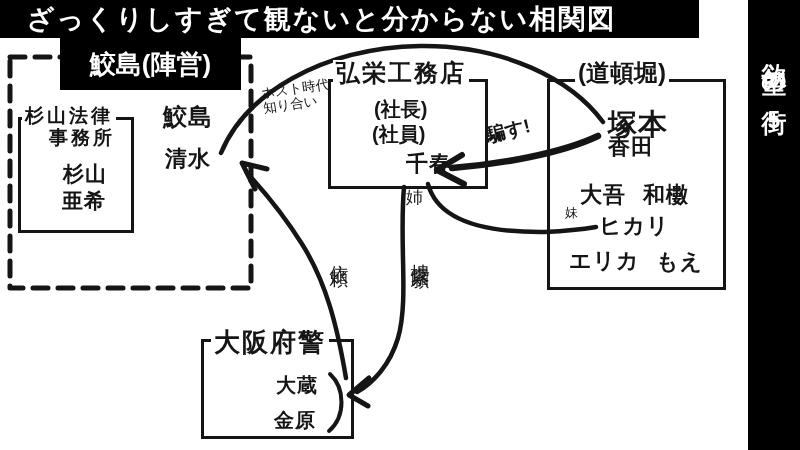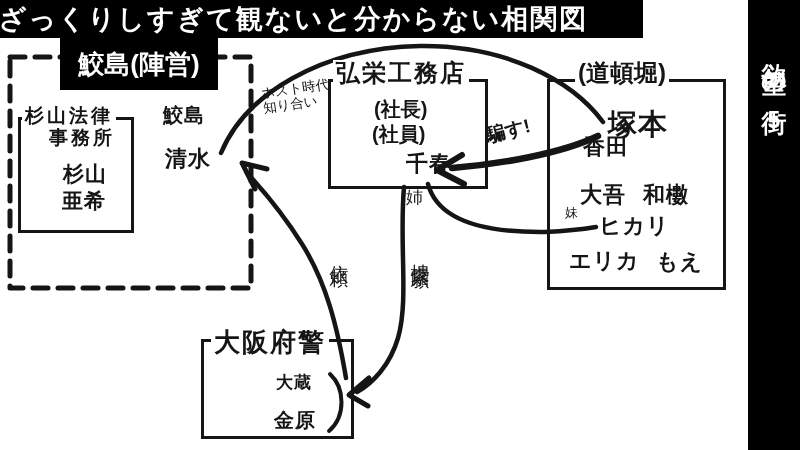--- a/index.html
+++ b/index.html
@@ -10,37 +10,37 @@
     position:relative; width:800px; height:450px; overflow:hidden;
     background:var(--bg);
     font-family:"Liberation Sans","DejaVu Sans",sans-serif;
     color:var(--ink);
   }
   .stage *{box-sizing:border-box;}
   svg.lines{position:absolute;left:0;top:0;z-index:1;}
   svg.lines .ln{stroke:var(--ink);fill:none;stroke-linecap:round;stroke-linejoin:round;}
 
   .titlebar{
-    position:absolute;left:0;top:0;width:643px;height:38px;background:var(--bar);
+    position:absolute;left:0;top:0;width:699px;height:38px;background:var(--bar);
     z-index:3;display:flex;align-items:center;justify-content:center;padding-right:56px;
   }
   .titlebar span{color:var(--onbar);font-weight:bold;font-size:27px;letter-spacing:2px;white-space:nowrap;}
 
   .sidebar{
     position:absolute;right:0;top:0;width:52px;height:450px;background:var(--bar);
     z-index:2;display:flex;flex-direction:column;align-items:center;padding-top:44px;
   }
   .sidebar .series{
     color:var(--onbar);font-weight:bold;font-size:25px;letter-spacing:6px;
     writing-mode:vertical-rl;text-orientation:upright;line-height:1;
   }
   .sidebar .ep{color:var(--onbar);font-weight:bold;font-size:23px;margin-top:10px;}
 
   .camp-label{
-    position:absolute;left:60px;top:38px;width:158px;height:52px;background:var(--bar);
+    position:absolute;left:60px;top:38px;width:181px;height:52px;background:var(--bar);
     z-index:2;display:flex;align-items:center;justify-content:center;
   }
   .camp-label span{color:var(--onbar);font-weight:bold;font-size:26px;white-space:nowrap;}
 
   .box{position:absolute;border:3px solid var(--ink);z-index:2;background:transparent;}
 
   .t{position:absolute;z-index:2;font-weight:bold;white-space:nowrap;line-height:1.1;}
   .boxtitle{background:var(--bg);padding:0 3px;}
   .name{font-size:21px;letter-spacing:1px;}
   .hand{font-weight:normal;z-index:2;}
@@ -76,42 +76,42 @@
   <div class="camp-label">
     <span>鮫島(陣営)</span>
   </div>
 
   <div class="box" style="left:18px;top:117px;width:116px;height:116px;"></div>
   <span class="t boxtitle" style="left:22px;top:106px;font-size:19px;letter-spacing:3px;">杉山法律</span>
   <span class="t" style="left:49px;top:128px;font-size:19px;letter-spacing:3px;">事務所</span>
   <span class="t name" style="left:63px;top:162px;">杉山</span>
   <span class="t name" style="left:62px;top:189px;">亜希</span>
 
-  <span class="t name" style="left:163px;top:104px;font-size:20px;">鮫島</span>
+  <span class="t name" style="left:163px;top:104px;font-size:24px;">鮫島</span>
   <span class="t name" style="left:165px;top:147px;font-size:22px;">清水</span>
 
   <div class="box" style="left:328px;top:79px;width:160px;height:110px;"></div>
   <span class="t boxtitle" style="left:333px;top:60px;font-size:24px;letter-spacing:2px;">弘栄工務店</span>
   <span class="t" style="left:374px;top:98px;font-size:20px;">(社長)</span>
   <span class="t" style="left:372px;top:123px;font-size:20px;">(社員)</span>
   <span class="t name" style="left:406px;top:152px;font-size:22px;">千春</span>
 
   <div class="box" style="left:547px;top:79px;width:179px;height:211px;"></div>
   <span class="t boxtitle" style="left:575px;top:60px;font-size:24px;">(道頓堀)</span>
   <span class="t name" style="left:608px;top:109px;font-size:29px;">塚本</span>
-  <span class="t name" style="left:583px;top:135px;font-size:22px;">香田</span>
+  <span class="t name" style="left:608px;top:135px;font-size:22px;">香田</span>
   <span class="t name" style="left:580px;top:183px;font-size:22px;">大吾</span>
   <span class="t name" style="left:643px;top:183px;font-size:22px;">和櫢</span>
   <span class="t name" style="left:599px;top:214px;font-size:22px;">ヒカリ</span>
   <span class="t name" style="left:569px;top:249px;font-size:22px;">エリカ</span>
   <span class="t name" style="left:656px;top:250px;font-size:22px;text-align:center;">もえ</span>
 
   <div class="box" style="left:201px;top:339px;width:153px;height:100px;"></div>
   <span class="t boxtitle" style="left:211px;top:328px;font-size:26px;letter-spacing:2px;">大阪府警</span>
-  <span class="t name" style="left:276px;top:374px;font-size:17px;">大蔵</span>
+  <span class="t name" style="left:276px;top:374px;font-size:20px;">大蔵</span>
   <span class="t name" style="left:274px;top:409px;font-size:20px;">金原</span>
 
   <div class="t hand" style="left:262px;top:82px;font-size:13.5px;transform:rotate(-8deg);z-index:2;">
     <div>ホスト時代</div>
     <div>知り合い</div>
   </div>
   <span class="t hand" style="left:486px;top:121px;font-size:19px;font-weight:bold;transform:rotate(-14deg);">騙す!</span>
   <span class="t hand" style="left:406px;top:189px;font-size:17px;">姉</span>
   <span class="t hand" style="left:565px;top:206px;font-size:13px;">妹</span>
   <span class="t hand vert" style="left:328px;top:250px;font-size:19px;">依頼</span>

